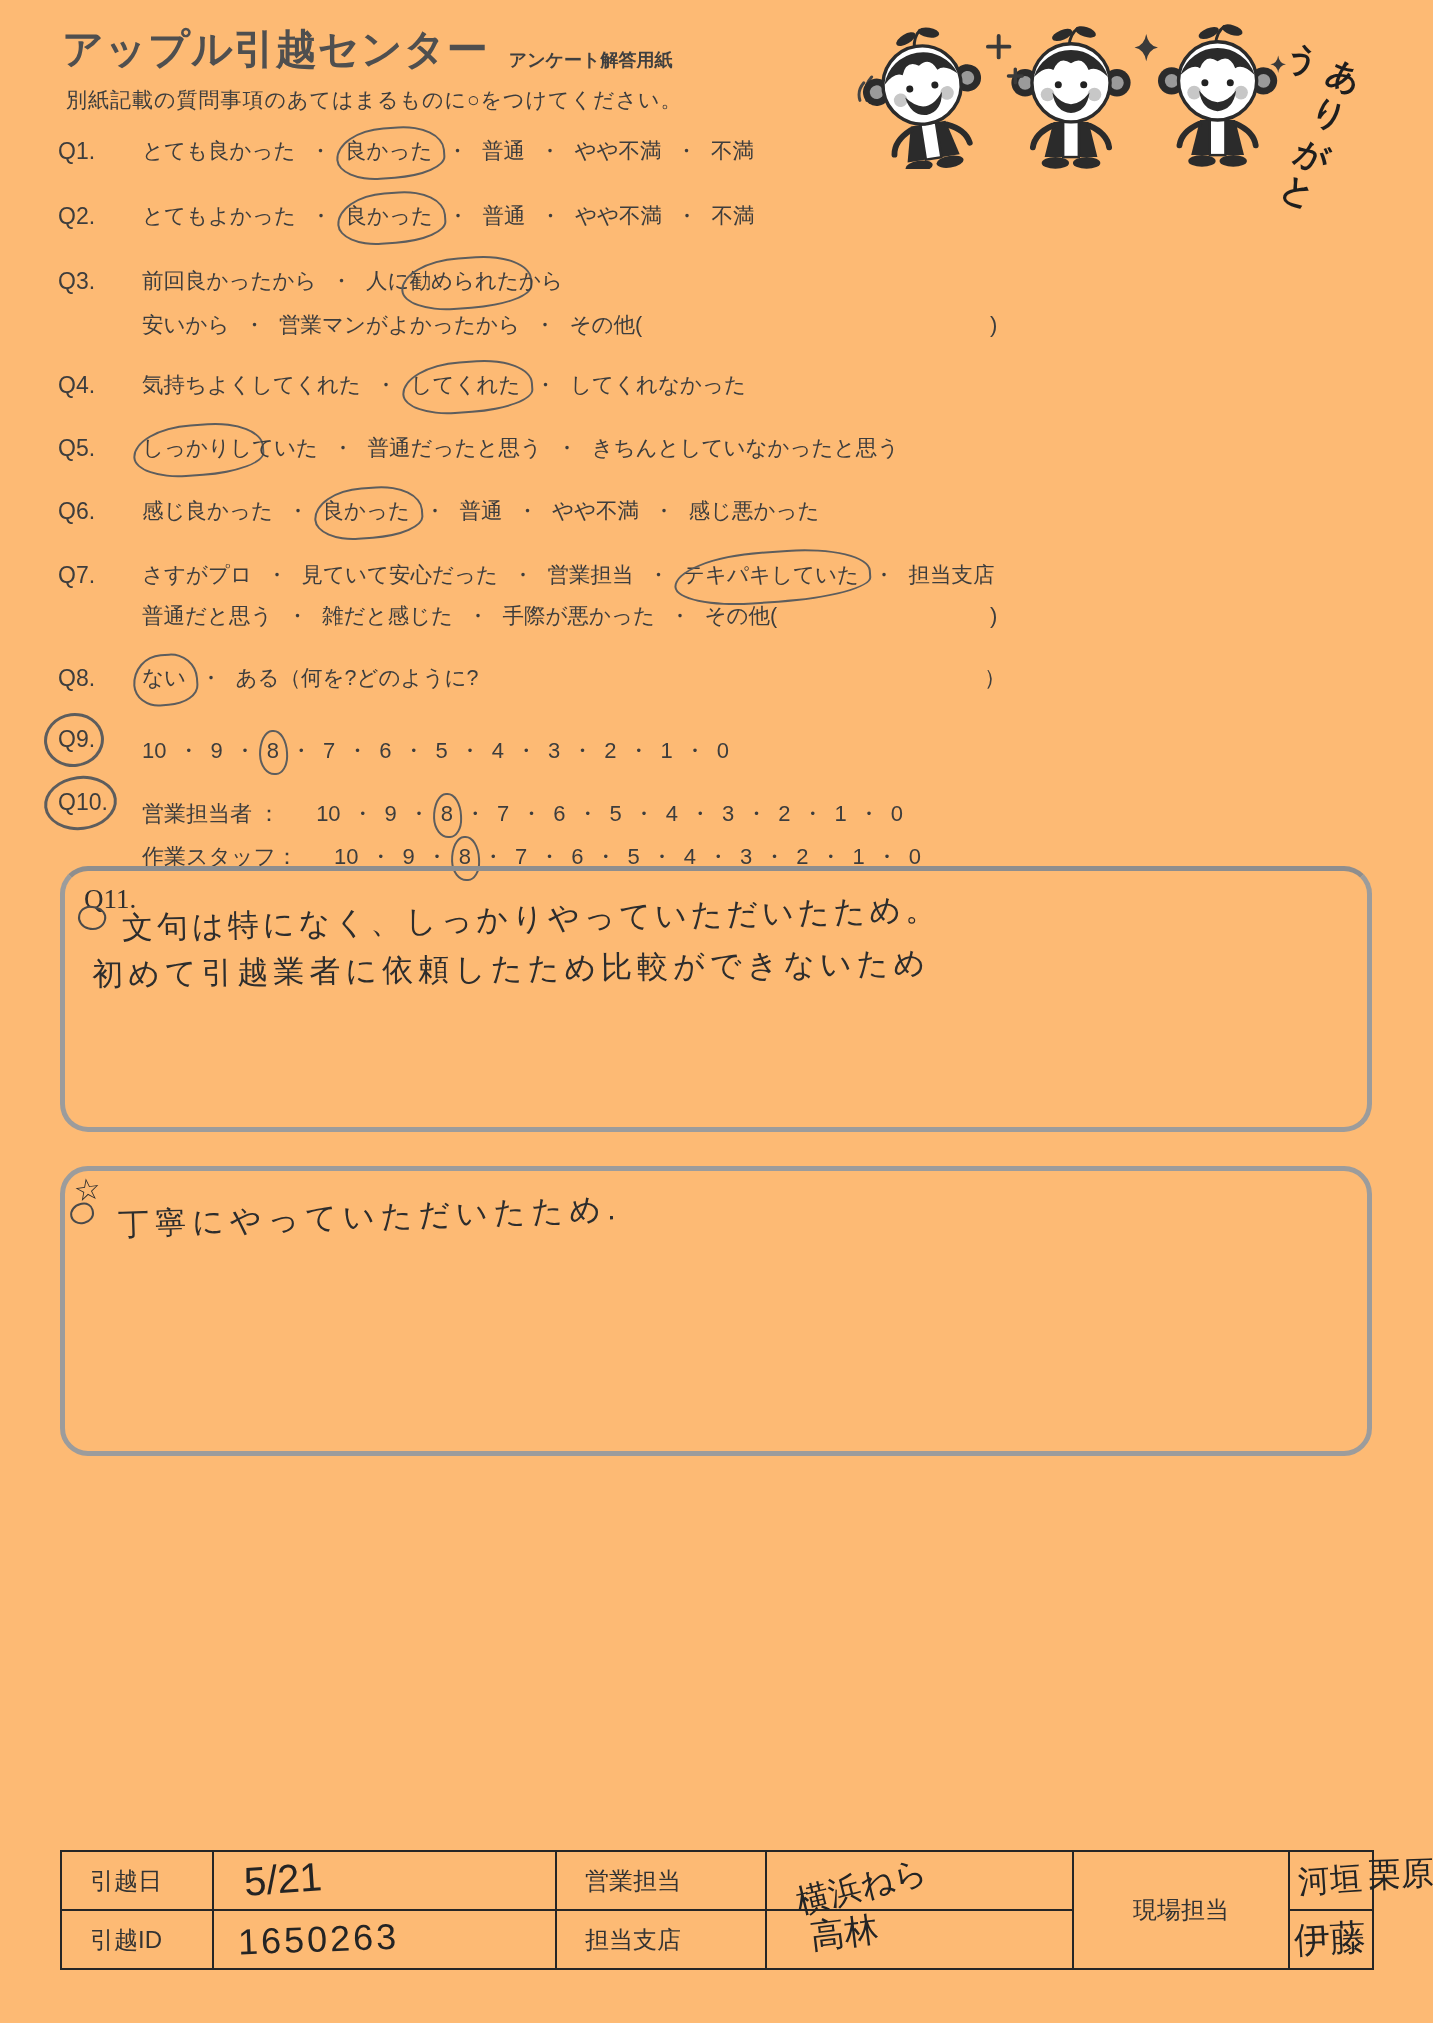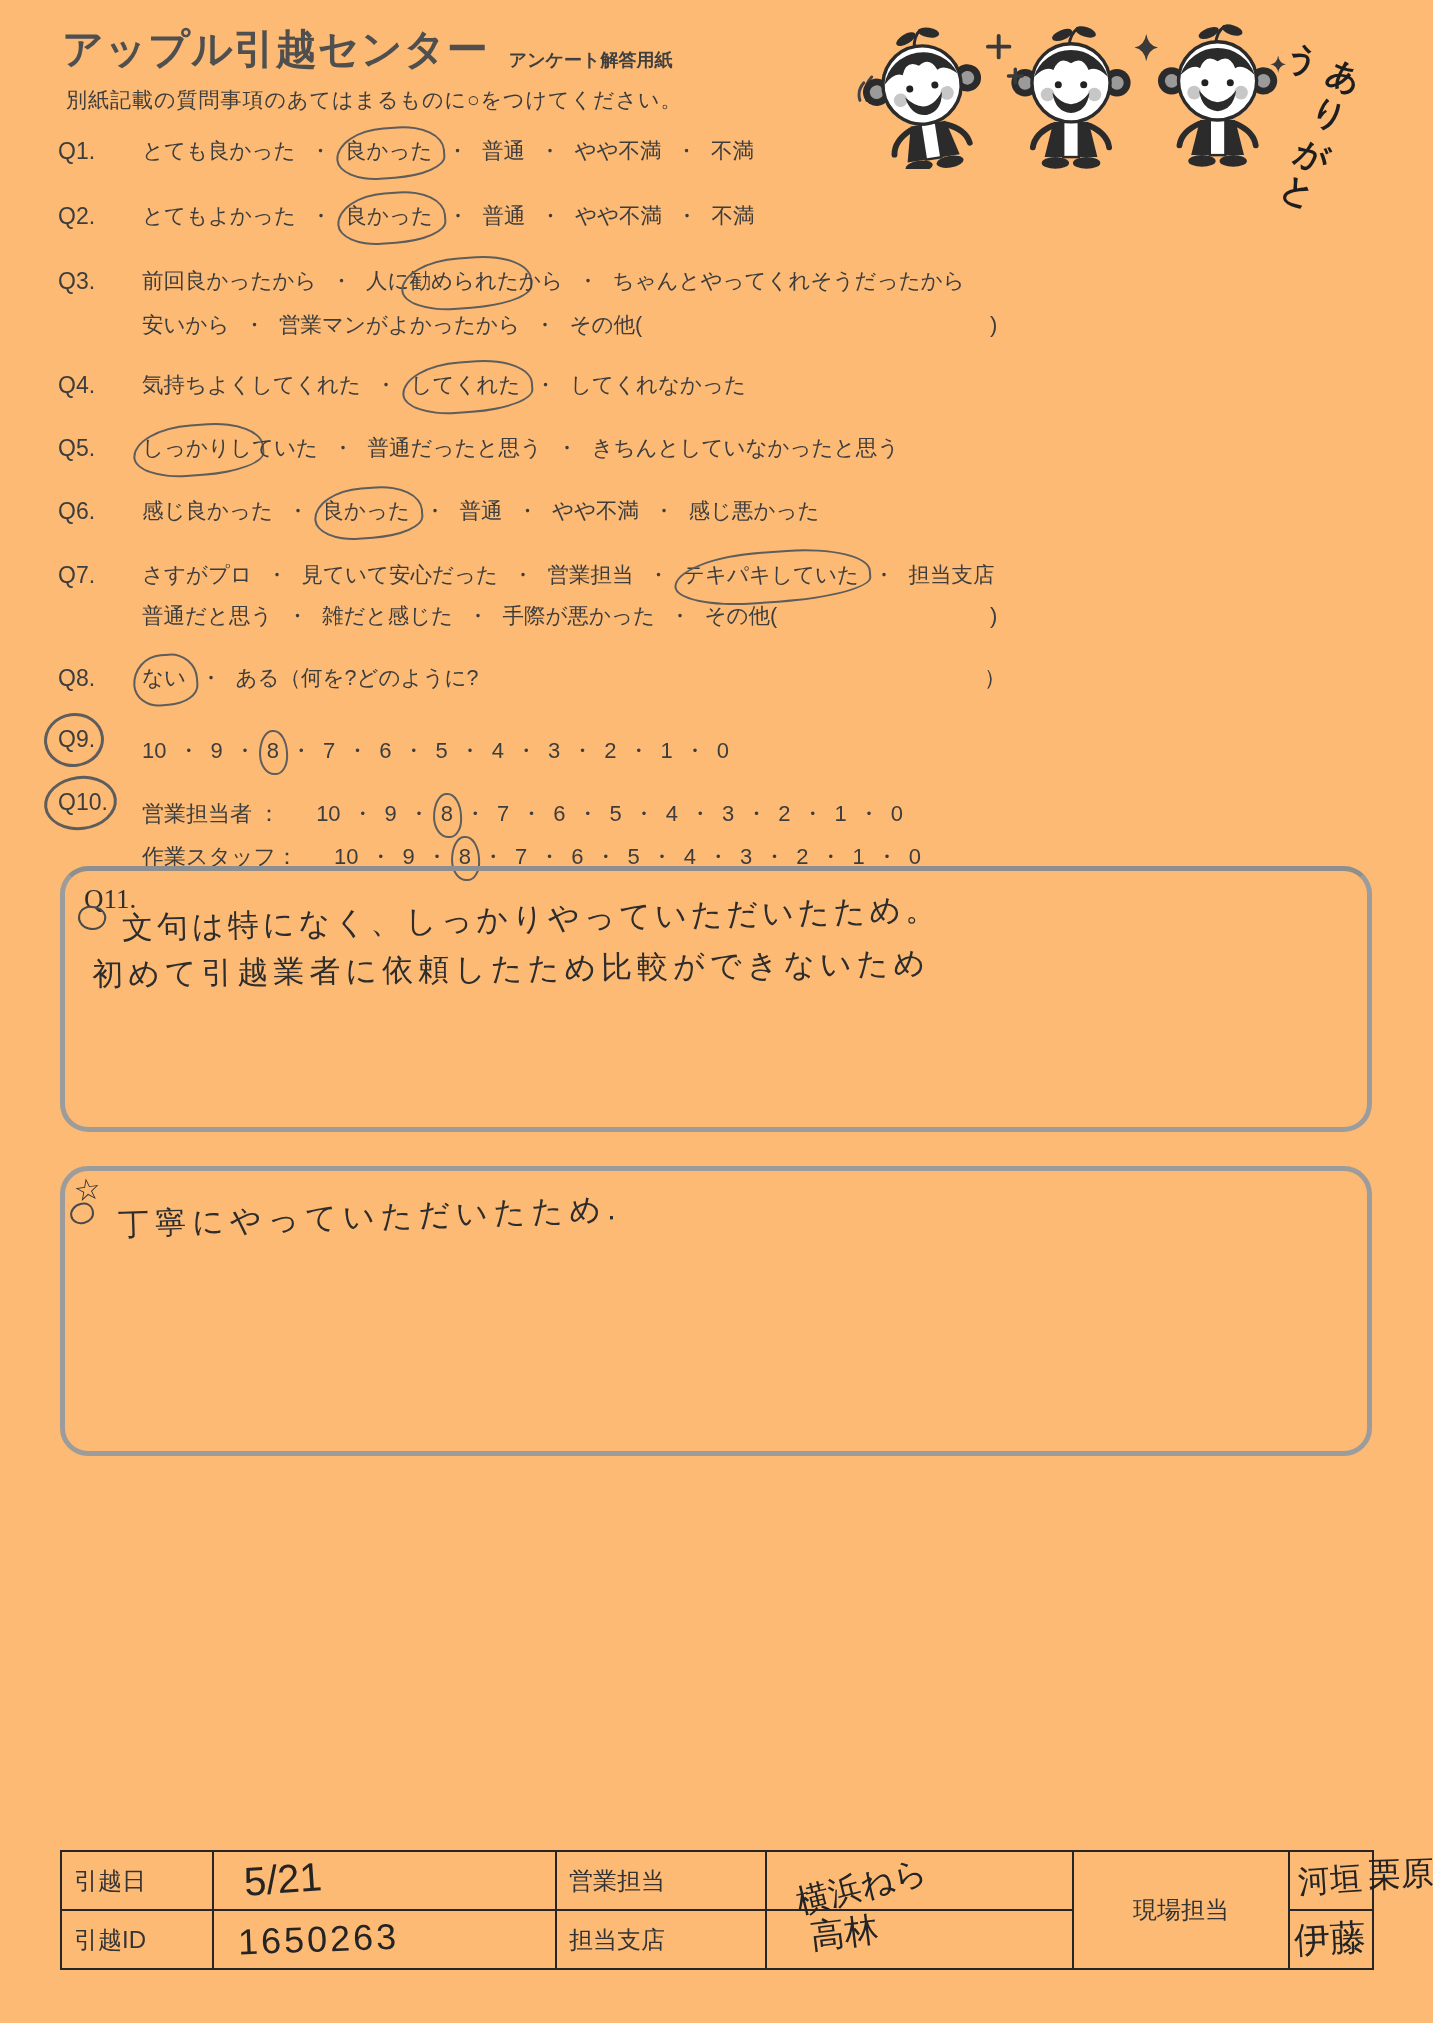--- a/index.html
+++ b/index.html
@@ -52,21 +52,21 @@
 
   
   .hw{position:absolute;color:#2d2d2d;white-space:nowrap;}
   .hw-q11a{left:122px;top:898px;font-size:31px;letter-spacing:4px;transform:rotate(-1.3deg);}
   .hw-q11b{left:92px;top:948px;font-size:31px;letter-spacing:5px;transform:rotate(-0.8deg);}
   .hw-box2{left:118px;top:1196px;font-size:31px;letter-spacing:6px;transform:rotate(-1.8deg);}
 
   
   .ftable{position:absolute;left:60px;top:1850px;border-collapse:collapse;table-layout:fixed;}
   .ftable td{border:2.4px solid #262626;height:57px;padding:0;vertical-align:middle;overflow:visible;}
-  .ftable td.lbl{font-size:24px;padding-left:12px;color:#333;}
+  .ftable td.lbl{font-size:24px;padding-left:28px;color:#333;}
   .ftable td.ctr{text-align:center;padding-left:0;}
   .fhw{display:inline-block;color:#242424;white-space:nowrap;}
   .hw-date{font-size:40px;padding-left:30px;transform:rotate(-4deg);}
   .hw-id{font-size:36px;padding-left:24px;transform:rotate(-2deg);letter-spacing:3px;}
   .hw-sales{font-size:33px;padding-left:26px;transform:rotate(-14deg) translateY(10px);}
   .hw-branch{font-size:34px;padding-left:44px;transform:rotate(-7deg) translateY(-4px);}
   .hw-site1{font-size:32px;padding-left:8px;transform:rotate(-4deg);}
   .hw-site3{font-size:36px;padding-left:4px;transform:rotate(-3deg);}
   .hw-kurihara{position:absolute;left:1368px;top:1852px;font-size:33px;color:#242424;transform:rotate(-2deg);white-space:nowrap;}
 </style>
@@ -169,23 +169,20 @@
     <span class="qlabel">Q3.</span>
     <div class="opts">
       <span class="opt">
           <span class="ctext">前回良かったから</span>
         </span>
       <span class="opt" data-sep="・">
           <span class="ctext">人に</span>
           <span class="ctext circled">勧められた</span>
           <span class="ctext">から</span>
         </span>
-      <span class="opt" data-sep="・">
-          <span class="ctext">ちゃんとやってくれそうだったから</span>
-        </span>
     </div>
   </div>
 
   <div class="qrow cont" style="top:310px">
     <div class="opts">
       <span class="opt">
           <span class="ctext">安いから</span>
         </span>
       <span class="opt" data-sep="・">
           <span class="ctext">営業マンがよかったから</span>

